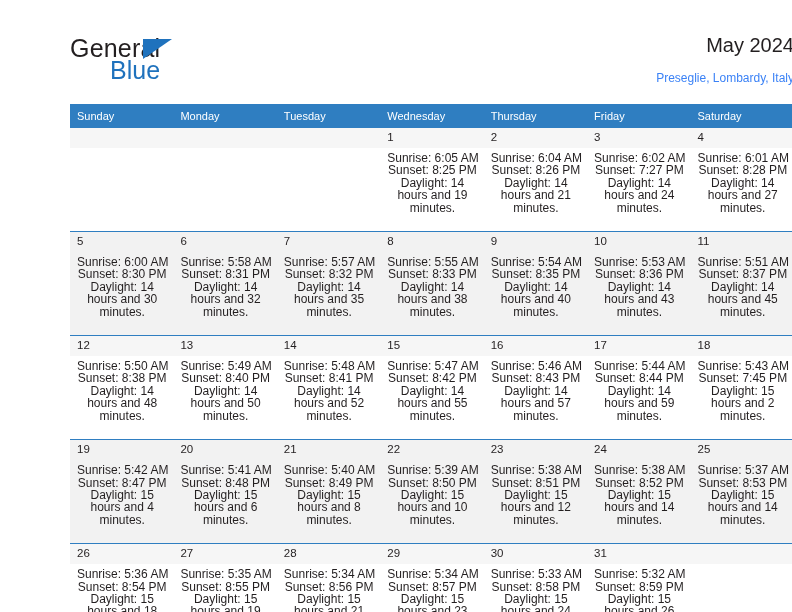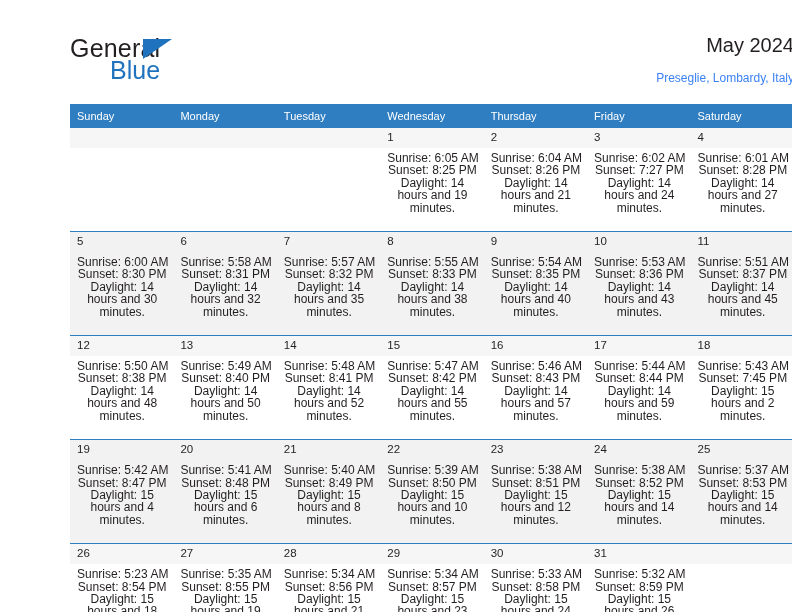--- a/index.html
+++ b/index.html
@@ -403,21 +403,21 @@
               <div>Sunrise: 5:37 AM</div>
               <div>Sunset: 8:53 PM</div>
               <div class="daylight">Daylight: 15 hours and 14 minutes.</div>
             </div>
           </td>
         </tr>
         <tr class="week-odd">
           <td class="">
             <div class="daynum">26</div>
             <div class="cell-body">
-              <div>Sunrise: 5:23 AM</div>
+              <div>Sunrise: 5:36 AM</div>
               <div>Sunset: 8:54 PM</div>
               <div class="daylight">Daylight: 15 hours and 18 minutes.</div>
             </div>
           </td>
           <td class="">
             <div class="daynum">27</div>
             <div class="cell-body">
               <div>Sunrise: 5:35 AM</div>
               <div>Sunset: 8:55 PM</div>
               <div class="daylight">Daylight: 15 hours and 19 minutes.</div>

